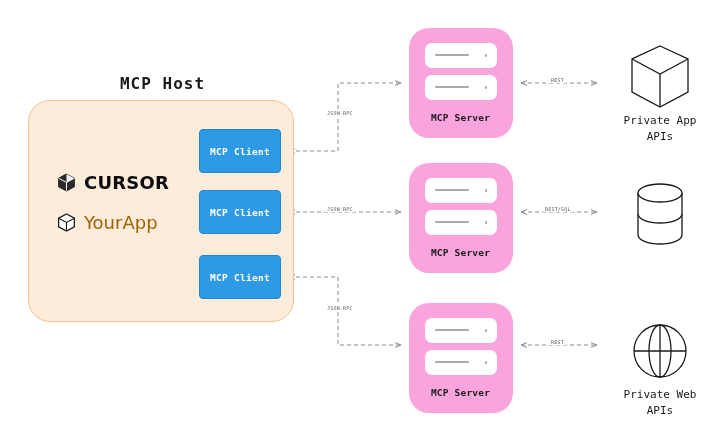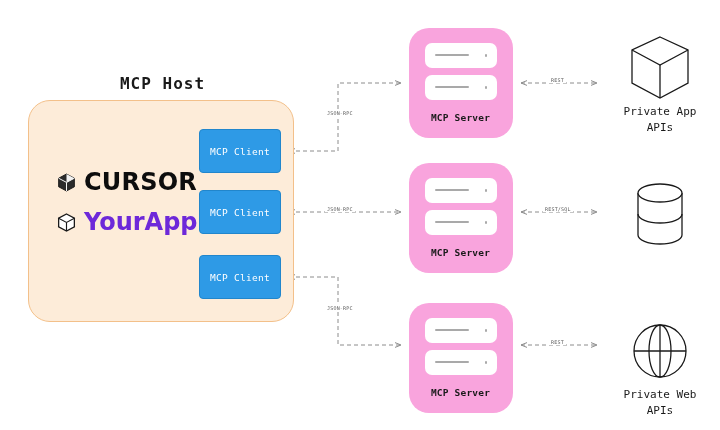--- a/index.html
+++ b/index.html
@@ -74,47 +74,48 @@
   .app-label { white-space: nowrap; }
   .label-claude {
     font-family: "DejaVu Serif", serif;
     font-size: 21px;
     color: #14100c;
     letter-spacing: 0px;
   }
   .label-cursor {
     font-family: "DejaVu Sans", sans-serif;
     font-weight: bold;
-    font-size: 24px;
+    font-size: 18px;
     color: #0d0d0d;
     letter-spacing: 0.2px;
   }
   .label-yourapp {
     font-family: "DejaVu Sans", sans-serif;
-    font-weight: bold;
-    font-size: 24px;
-    color: #6d28d9;
+    font-weight: normal;
+    font-size: 18px;
+    color: #a16207;
   }
 
   
   .client-box {
     position: absolute;
     width: 82px;
     height: 44px;
     background: #2e9ae6;
     border: 1px solid #2186cc;
     border-radius: 4px;
     box-sizing: border-box;
     display: flex;
     align-items: center;
     justify-content: center;
     color: #ffffff;
     font-family: "DejaVu Sans Mono", monospace;
     font-size: 9.5px;
     letter-spacing: 0.3px;
+    font-weight: bold;
   }
   .client-1 { left: 199px; top: 129px; }
   .client-2 { left: 199px; top: 190px; }
   .client-3 { left: 199px; top: 255px; }
 
   
   .server-box {
     position: absolute;
     width: 104px;
     height: 110px;
@@ -165,21 +166,21 @@
     font-size: 9.5px;
     letter-spacing: 0.2px;
     color: #1a1a1a;
   }
 
   
   .resource {
     position: absolute;
     width: 120px;
   }
-  .res-1 { left: 600px; top: 32px; }
+  .res-1 { left: 600px; top: 41px; }
   .res-2 { left: 600px; top: 178px; }
   .res-3 { left: 600px; top: 315px; }
   .res-icon {
     height: 72px;
     display: flex;
     align-items: center;
     justify-content: center;
   }
   .res-label {
     text-align: center;

